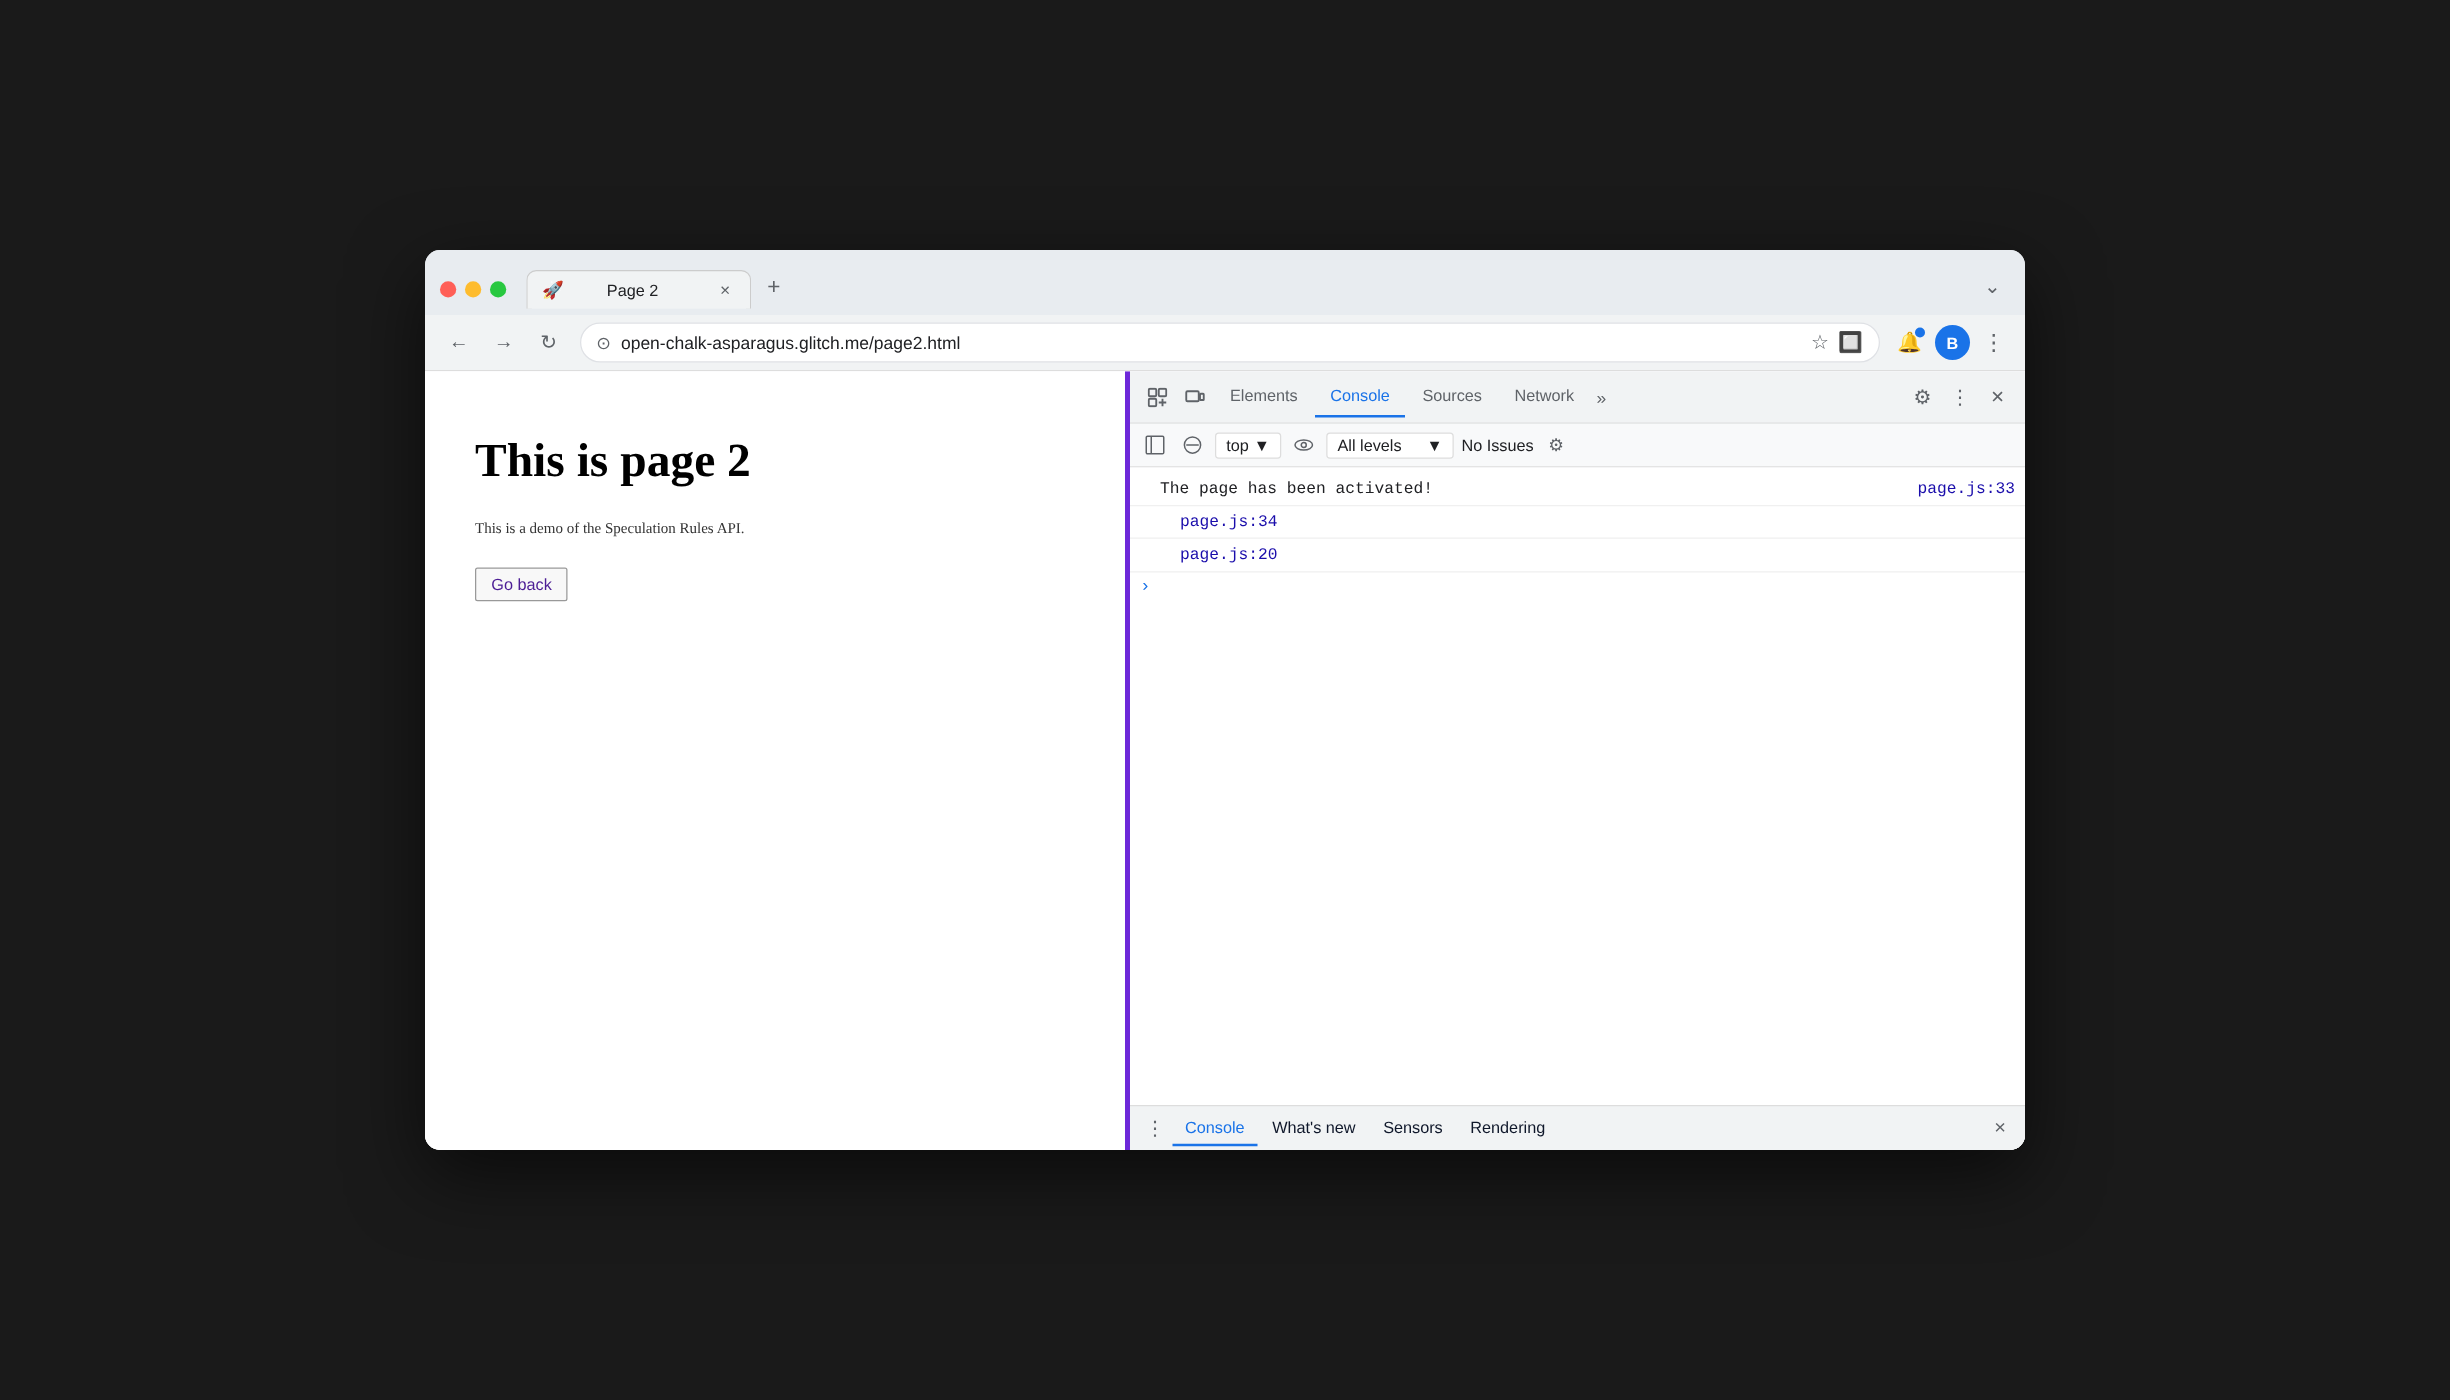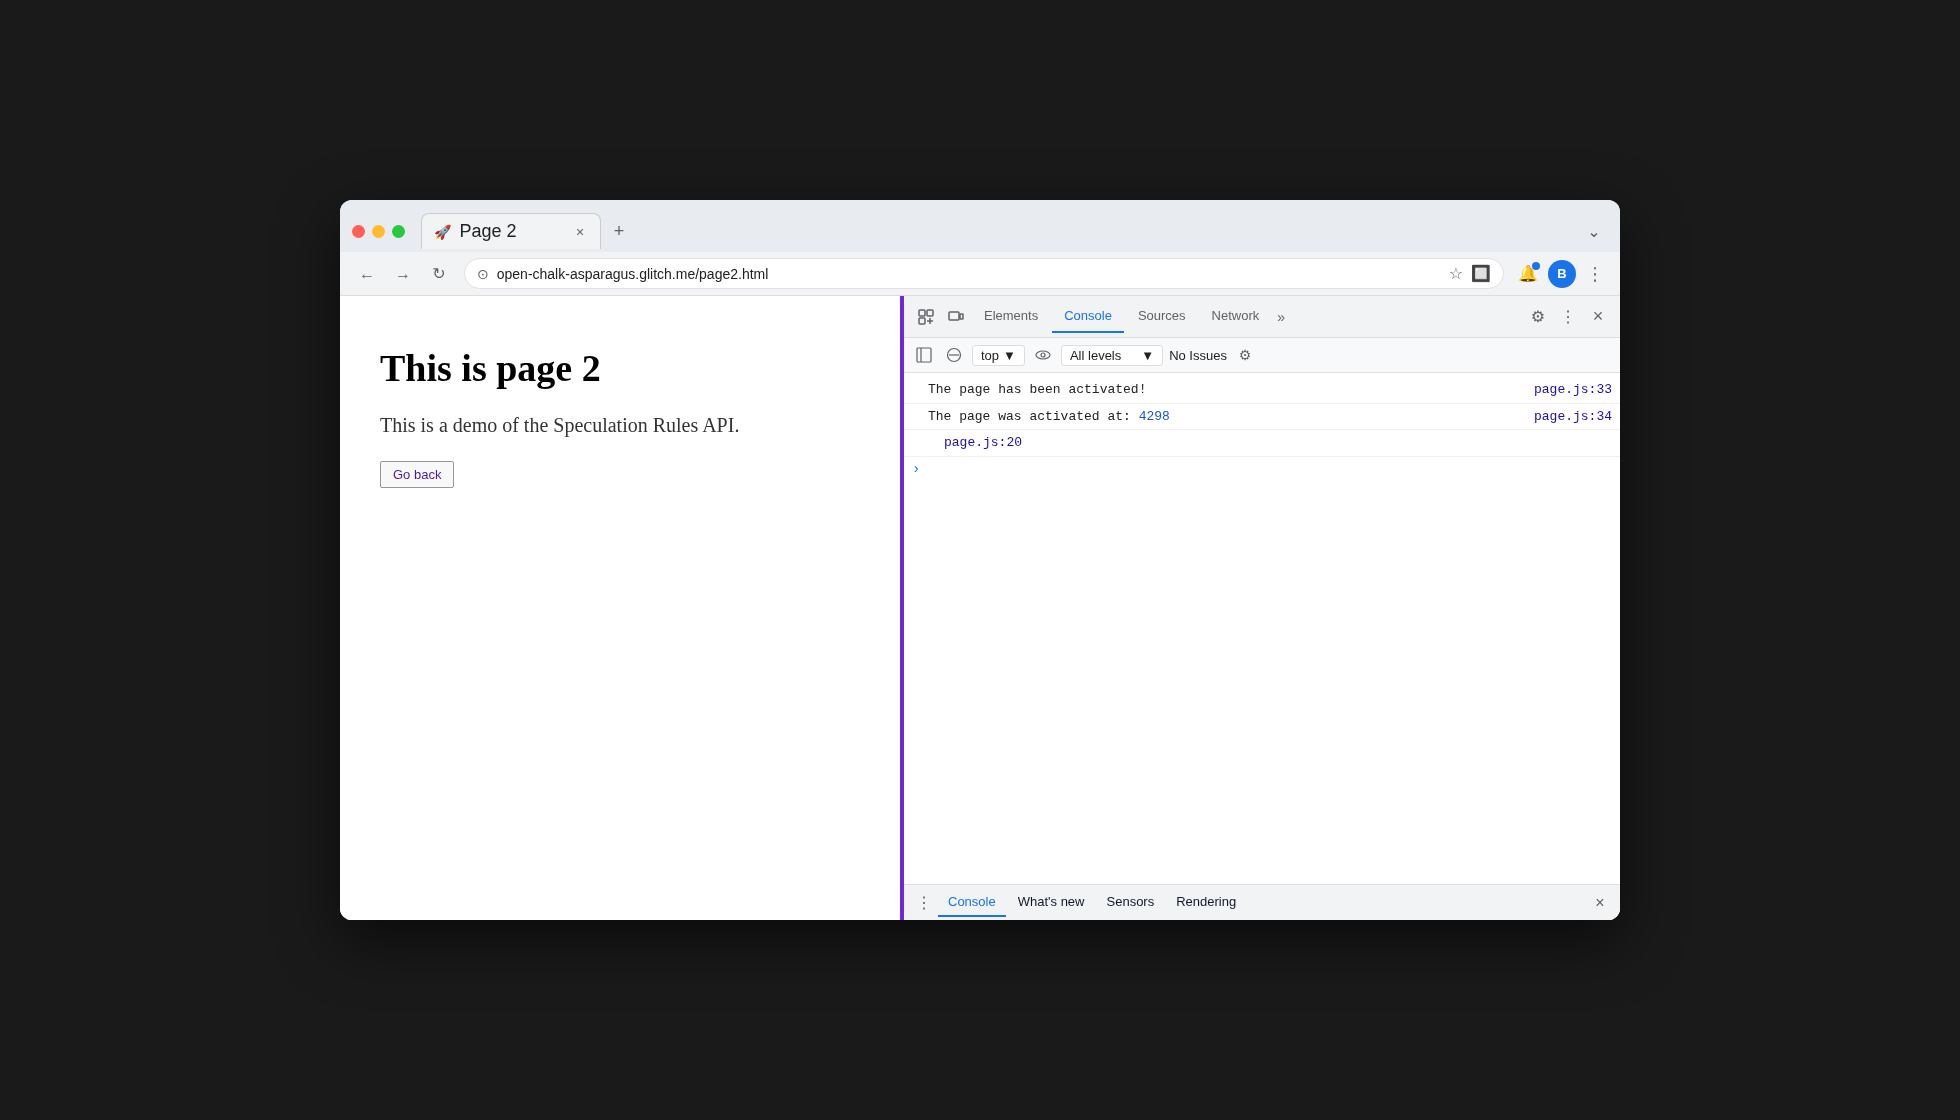--- a/index.html
+++ b/index.html
@@ -59,26 +59,27 @@
       border-radius: 8px 8px 0 0;
       padding: 7px 12px;
       min-width: 180px;
       max-width: 240px;
       position: relative;
       border: 1px solid #ccc;
       border-bottom: none;
     }
     .tab-favicon { font-size: 14px; }
     .tab-title {
-      font-size: 18px;
+      font-size: 13px;
       color: #202124;
       flex: 1;
       white-space: nowrap;
       overflow: hidden;
       text-overflow: ellipsis;
+      margin-left: 26px;
     }
     .tab-close {
       font-size: 14px;
       color: #5f6368;
       cursor: pointer;
       width: 16px; height: 16px;
       display: flex; align-items: center; justify-content: center;
       border-radius: 50%;
     }
     .tab-new {
@@ -189,21 +190,21 @@
       overflow-y: auto;
     }
     .page-title {
       font-size: 38px;
       font-weight: 900;
       color: #000;
       font-family: Georgia, serif;
       margin-bottom: 24px;
     }
     .page-desc {
-      font-size: 20px;
+      font-size: 12px;
       color: #333;
       font-family: Georgia, serif;
       margin-bottom: 24px;
     }
     .page-btn {
       display: inline-block;
       padding: 5px 12px;
       background: #f8f8f8;
       border: 1px solid #999;
       border-radius: 2px;
@@ -529,23 +530,20 @@
       </div>
 
       <div class="console-output">
 
         <div class="console-log-line">
           <span class="log-message">The page has been activated!</span>
           <a class="log-link">page.js:33</a>
         </div>
 
         <div class="console-log-line">
-          <span class="log-message">
-            <span>The page was activated at: </span><span class="log-number">4298</span>
-          </span>
           <a class="log-link">page.js:34</a>
         </div>
 
         <div class="console-log-line">
           <a class="log-link">page.js:20</a>
         </div>
 
         <div class="console-prompt-line">
           <span class="prompt-arrow">›</span>
         </div>

